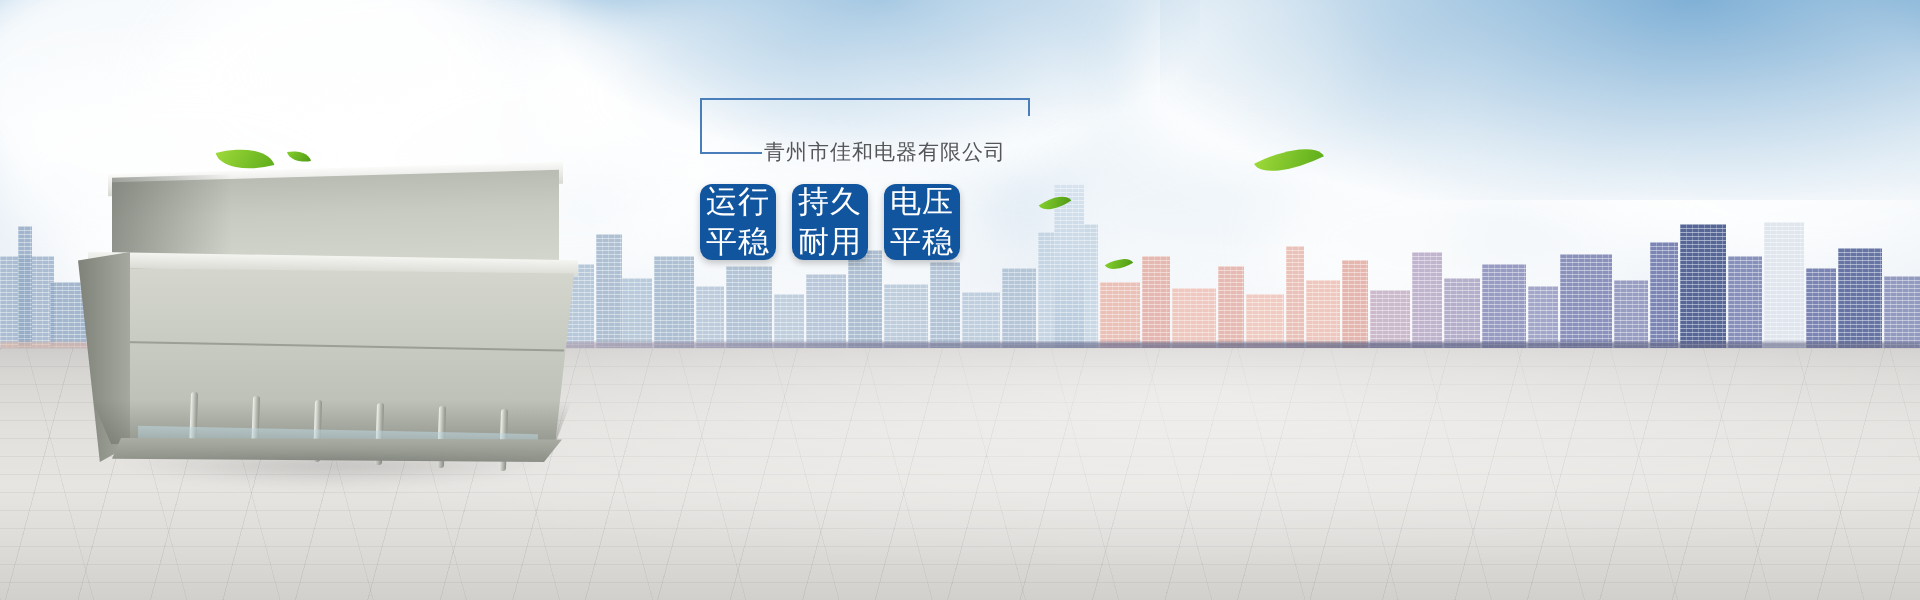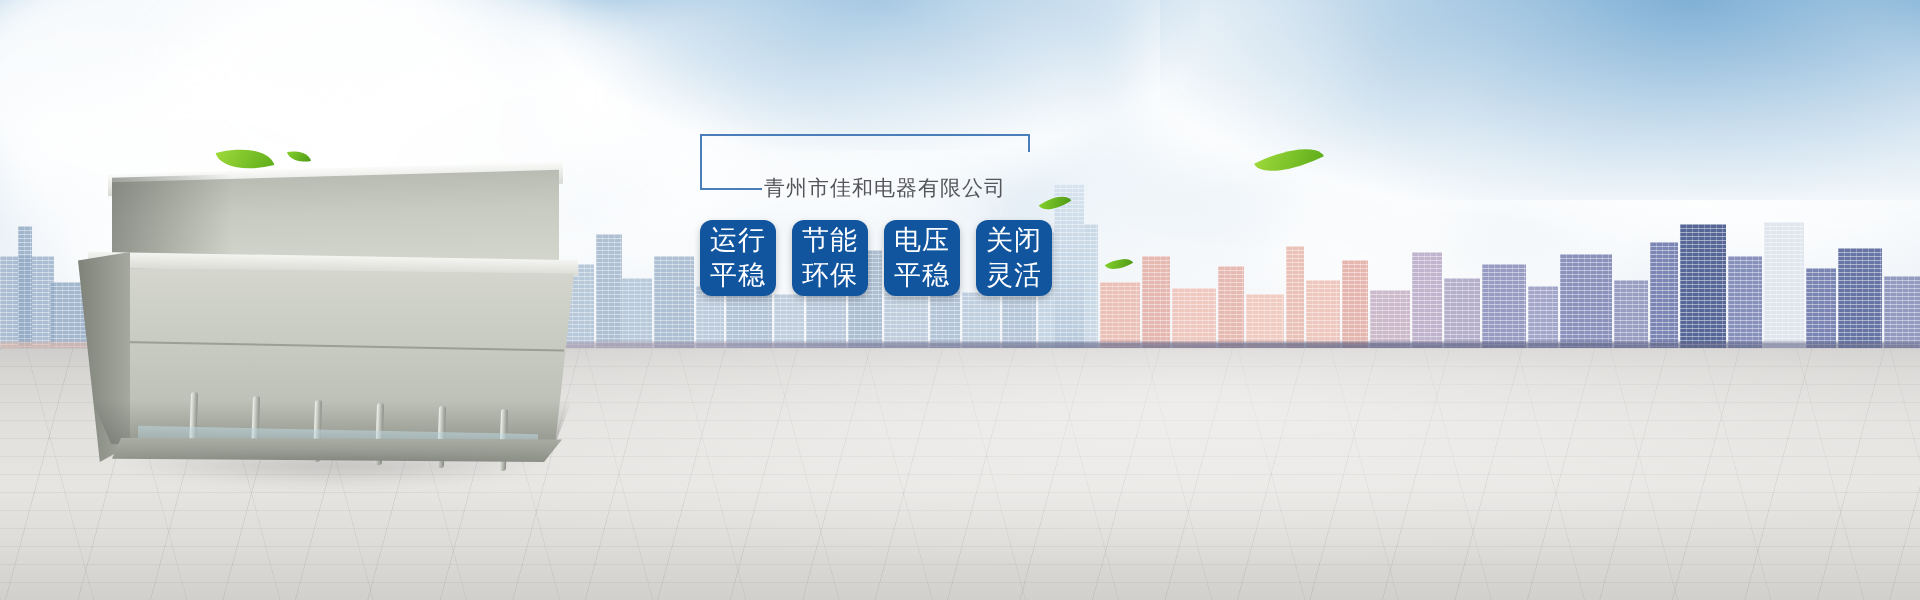--- a/index.html
+++ b/index.html
@@ -158,21 +158,20 @@
   .leaf { position:absolute; background:linear-gradient(135deg,#9ed93a,#5fae1b); border-radius:0 100% 0 100%; }
   .leaf.dark { background:linear-gradient(135deg,#84cf2c,#4f9a16); }
 
   
   .copy { position:absolute; left:700px; top:98px; width:560px; }
 
   .co-frame {
     position:relative; width:330px; height:56px;
     border:2px solid #4a7ebb; border-bottom:none; border-right:none;
     box-sizing:border-box;
-    margin-top:36px;
   }
   .co-frame::before{
     content:""; position:absolute; right:0; top:0; width:2px; height:16px; background:#4a7ebb;
   }
   .co-frame::after{
     content:""; position:absolute; left:0; bottom:0; width:60px; height:2px; background:#4a7ebb;
   }
   .co-name {
     position:absolute; left:62px; bottom:-12px;
     font-size:21px; letter-spacing:1px; color:#55565a;
@@ -206,21 +205,21 @@
     paint-order:stroke fill;
     text-shadow:0 2px 3px rgba(255,255,255,.9);
   }
 
   .badges { display:flex; gap:16px; margin-top:30px; }
   .badge {
     width:76px; height:76px; border-radius:12px;
     background:#11559f;
     color:#fff;
     display:flex; flex-direction:column; align-items:center; justify-content:center;
-    font-size:27px; line-height:1.28; letter-spacing:1px;
+    font-size:31px; line-height:1.28; letter-spacing:1px;
     box-shadow:0 3px 7px rgba(0,0,0,.22);
   }
   .badge span { display:block; }
 </style>
 </head>
 <body>
 
 <div id="banner">
 
   <div class="sky">
@@ -329,27 +328,23 @@
     </div>
 
 
 
     <div class="badges">
       <div class="badge">
         <span>运行</span>
         <span>平稳</span>
       </div>
       <div class="badge">
-        <span>节能</span>
-        <span>环保</span>
+        <span>持久</span>
+        <span>耐用</span>
       </div>
       <div class="badge">
         <span>电压</span>
         <span>平稳</span>
       </div>
-      <div class="badge">
-        <span>关闭</span>
-        <span>灵活</span>
-      </div>
     </div>
 
   </div>
 </div>
 
 </body></html>

